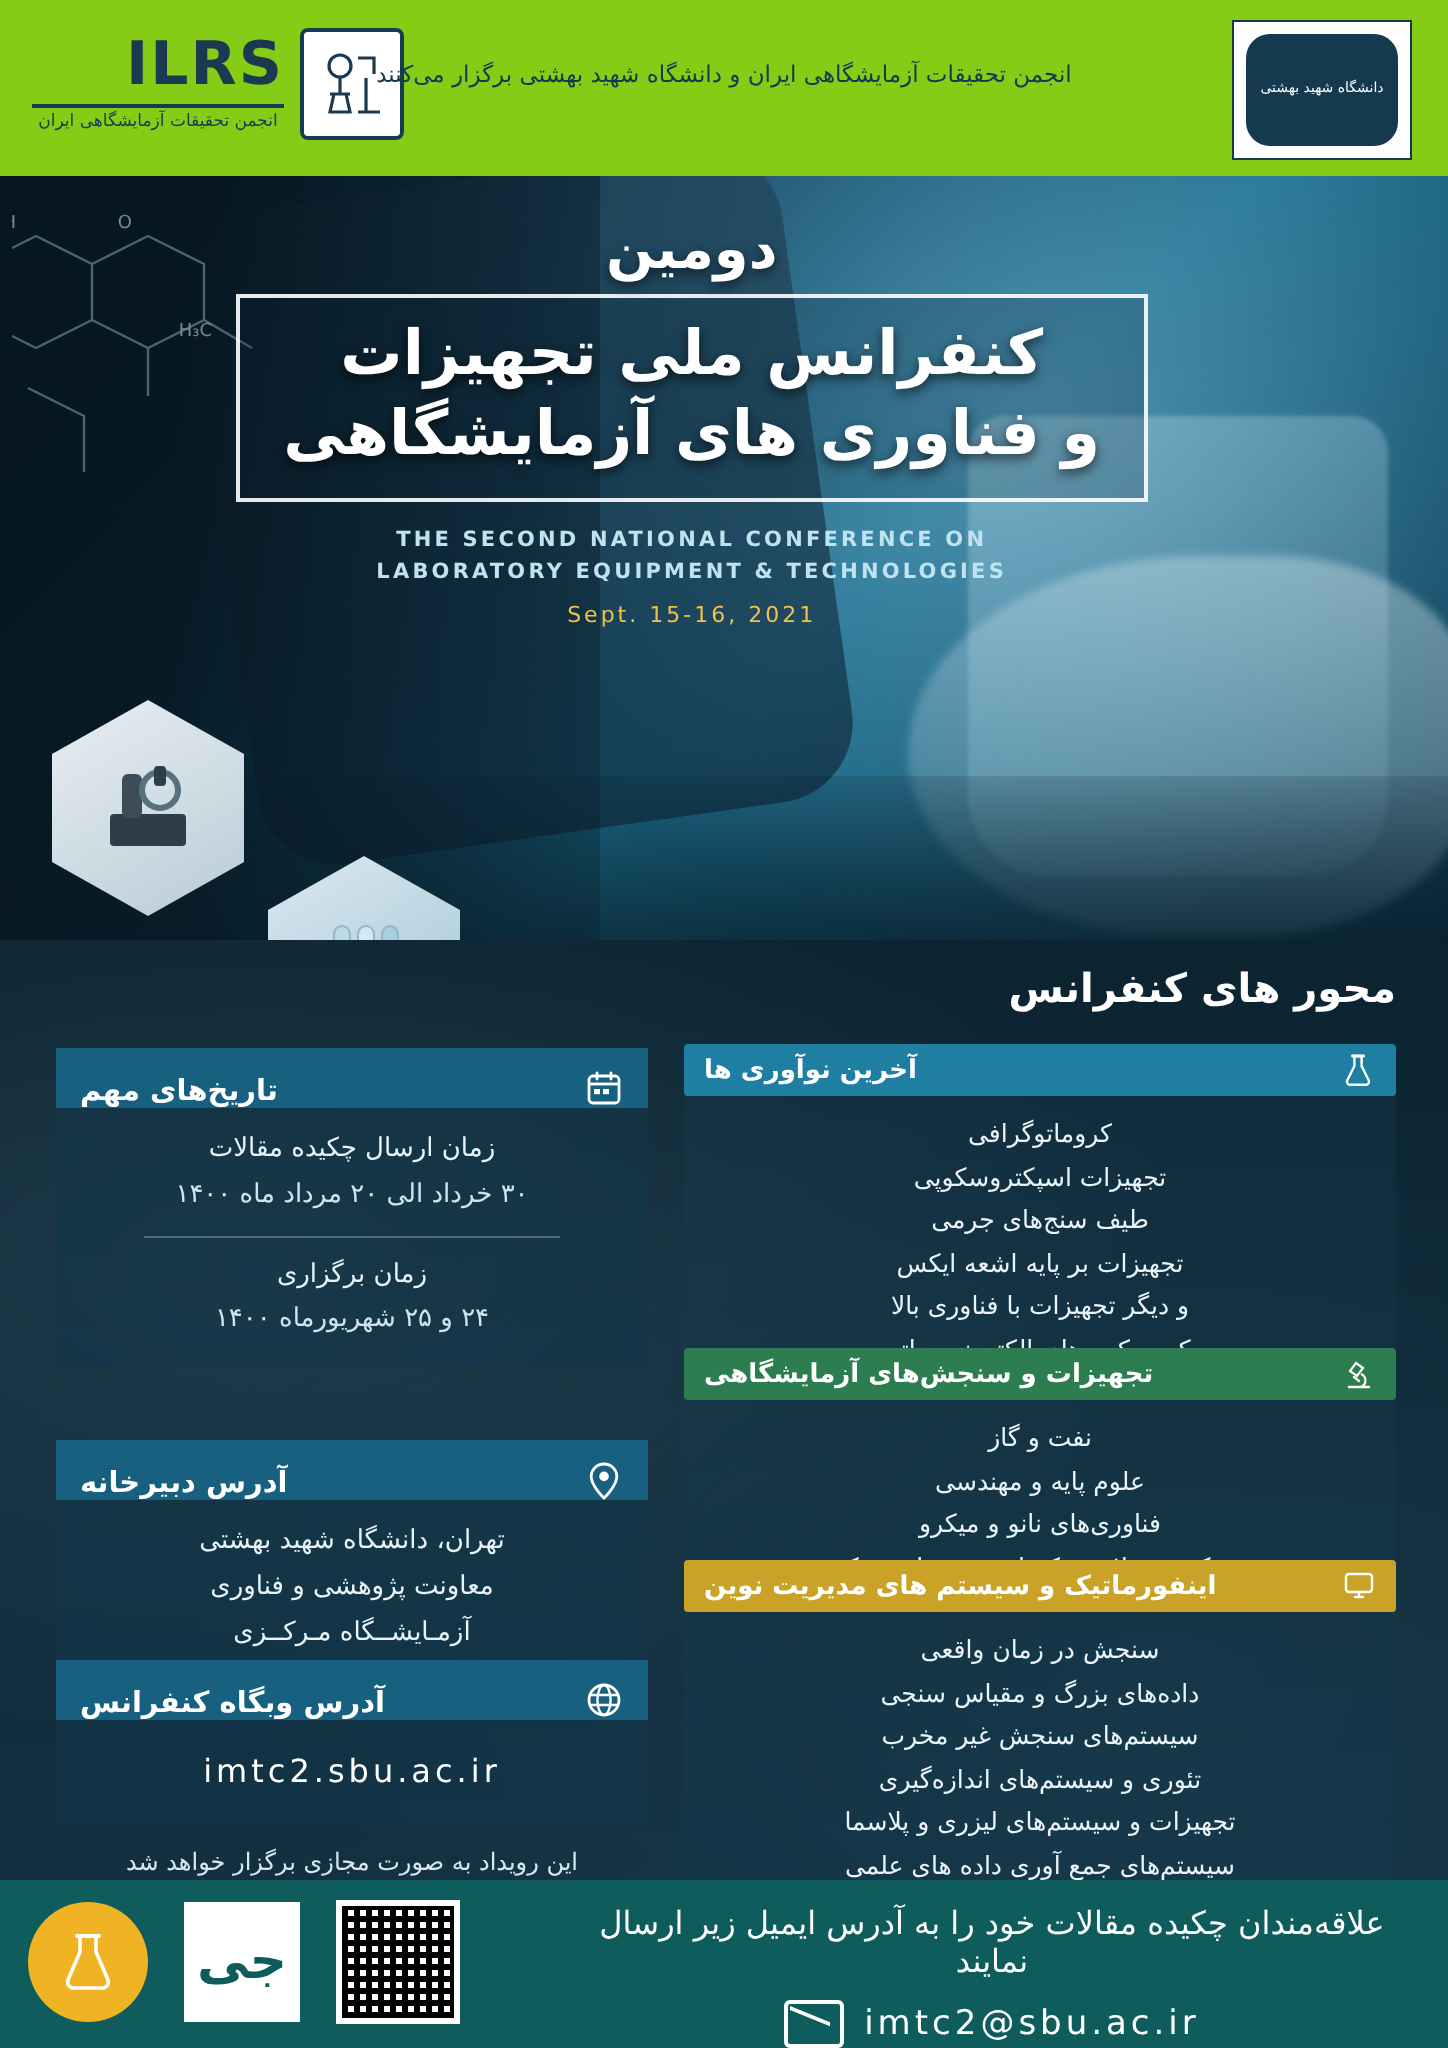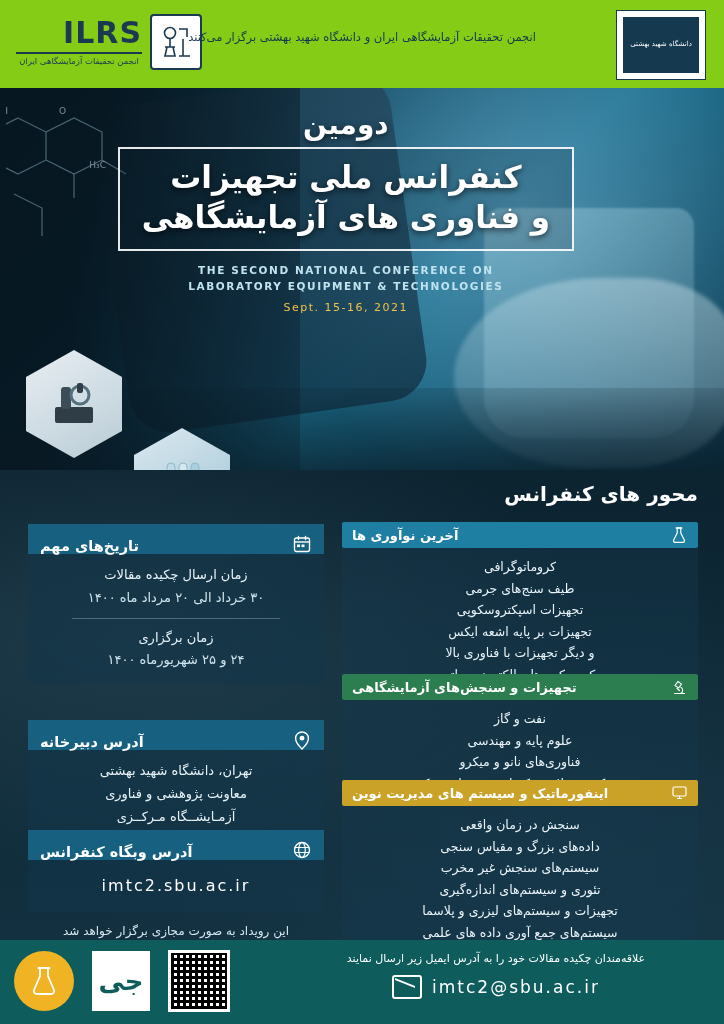--- a/index.html
+++ b/index.html
@@ -91,20 +91,21 @@
     color: #fff;
     font-size: 7px;
     display: flex;
     align-items: center;
     justify-content: center;
     text-align: center;
     line-height: 1.3;
     direction: rtl;
     padding: 2px;
     box-sizing: border-box;
+    border-radius: 12px;
   }
 
   
   .hero {
     position: absolute;
     left: 0; top: 88px;
     width: 724px; height: 420px;
     overflow: hidden;
     background:
       radial-gradient(circle at 72% 30%, rgba(120,175,205,0.55) 0%, rgba(30,70,95,0.0) 45%),
@@ -393,21 +394,21 @@
   }
   .footer-right {
     position: absolute;
     right: 18px; top: 12px;
     width: 420px;
     text-align: center;
     direction: rtl;
   }
   .footer-note {
     color: #ffffff;
-    font-size: 11px;
+    font-size: 16px;
     margin-bottom: 10px;
   }
   .footer-mail {
     display: flex;
     align-items: center;
     justify-content: center;
     gap: 10px;
     direction: ltr;
   }
   .mail-icon {
@@ -588,22 +589,22 @@
         <span class="t-icon">
           <svg width="14" height="16" viewBox="0 0 14 16" aria-hidden="true">
             <path d="M5.2 1 V6 L1.6 13.2 A1.6 1.6 0 0 0 3 15.4 H11 A1.6 1.6 0 0 0 12.4 13.2 L8.8 6 V1 Z" fill="none" stroke="#fff" stroke-width="1.2"></path>
             <path d="M4.2 1 H9.8" stroke="#fff" stroke-width="1.4" stroke-linecap="round"></path>
           </svg>
         </span>
         <span class="t-title">آخرین نوآوری ها</span>
       </div>
       <div class="topic-body">
         <div>کروماتوگرافی</div>
+        <div>تجهیزات اسپکتروسکوپی</div>
         <div>طیف سنج‌های جرمی</div>
-        <div>تجهیزات اسپکتروسکوپی</div>
         <div>تجهیزات بر پایه اشعه ایکس</div>
         <div>و دیگر تجهیزات با فناوری بالا</div>
         <div>میکروسکوپ‌های الکترونی و اتمی</div>
       </div>
     </div>
 
     <div class="topic" style="right:26px; top:204px;">
       <div class="topic-head" style="background:#2c7d4f;">
         <span class="t-icon">
           <svg width="15" height="15" viewBox="0 0 15 15" aria-hidden="true">

